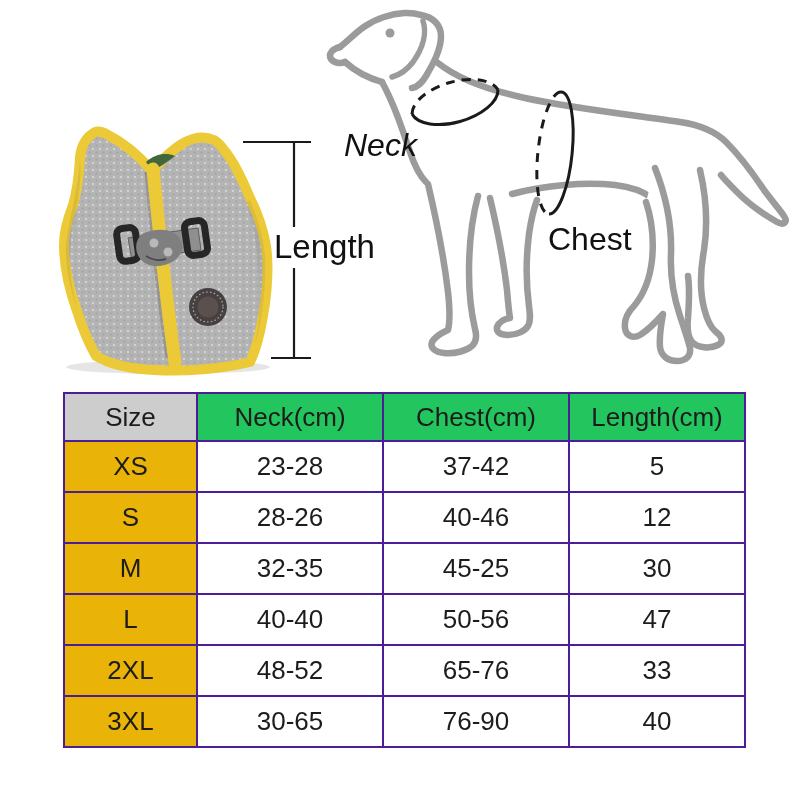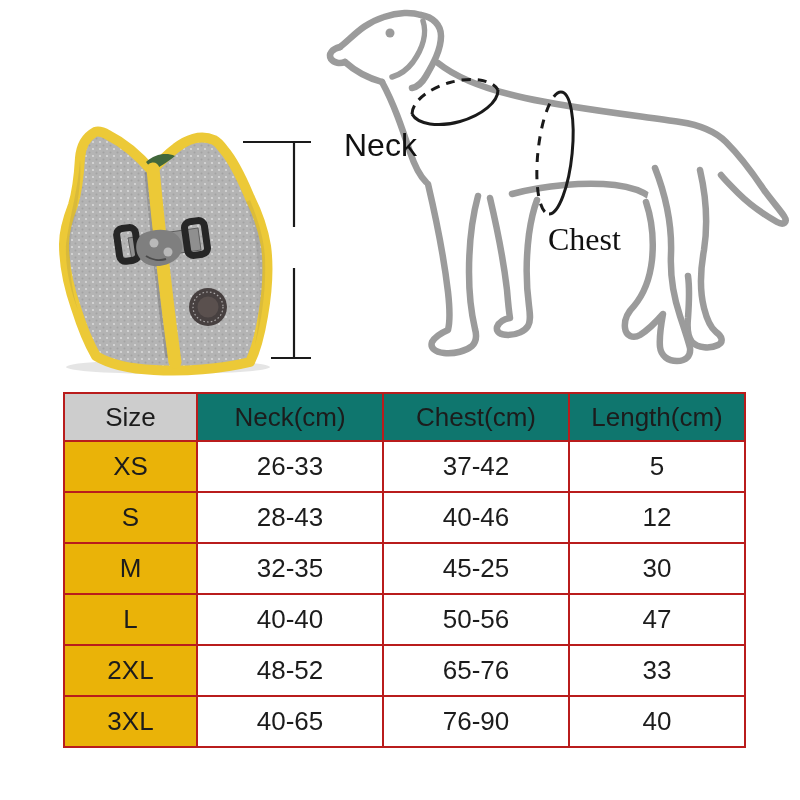--- a/index.html
+++ b/index.html
@@ -5,31 +5,31 @@
   html,body{margin:0;padding:0;background:#fff;}
   #canvas{
     position:relative;width:800px;height:800px;background:#ffffff;overflow:hidden;
     font-family:"Liberation Sans","DejaVu Sans",sans-serif;color:#1c1c1c;
   }
   #art{position:absolute;left:0;top:0;}
   .measure-label{
     position:absolute;font-size:32px;line-height:34px;color:#111;letter-spacing:0px;white-space:nowrap;
   }
   #length-label{left:274px;top:230px;font-size:33px;}
-  #neck-label{left:344px;top:128px;}
-  #chest-label{left:548px;top:222px;font-family:Liberation Serif, serif;}
+  #neck-label{left:344px;top:128px;font-style:italic;}
+  #chest-label{left:548px;top:222px;}
   table.size-chart{
     position:absolute;left:63px;top:392px;width:681px;table-layout:fixed;
     border-collapse:collapse;font-size:26px;color:#1c1c1c;
   }
   table.size-chart td{
-    border:2px solid #b91c1c;text-align:center;vertical-align:middle;
+    border:2px solid #4c1d95;text-align:center;vertical-align:middle;
     background:#ffffff;height:49px;padding:0;
   }
-  table.size-chart tr.header-row td{height:46px;background:#0f766e;}
+  table.size-chart tr.header-row td{height:46px;background:#22c55e;}
   table.size-chart td.size-col{background:#eab308;}
   table.size-chart tr.header-row td.size-col{background:#cdcdcd;}
 </style>
 </head>
 <body>
 
 <div id="canvas">
 
   <svg id="art" width="800" height="800" viewBox="0 0 800 800">
     <defs>
@@ -168,46 +168,47 @@
     <g stroke="#1a1a1a" stroke-width="3" fill="none">
       <path d="M 412,114 A 45 23 -16 0 0 498,90"></path>
       <path d="M 412,114 A 45 23 -16 0 1 498,90" stroke-dasharray="9 7"></path>
     </g>
     <g stroke="#1a1a1a" stroke-width="3" fill="none">
       <path d="M 561,92 A 17 61 6 0 1 549,214"></path>
       <path d="M 561,92 A 17 61 6 0 0 549,214" stroke-dasharray="9 8"></path>
     </g>
   </svg>
 
+  <div class="measure-label" id="length-label">Length</div>
   <div class="measure-label" id="neck-label">Neck</div>
   <div class="measure-label" id="chest-label">Chest</div>
 
   <table class="size-chart">
     <colgroup>
       <col style="width:133px">
         <col style="width:186px">
         <col style="width:186px">
         <col style="width:176px">
     </colgroup>
     <tbody>
       <tr class="header-row">
         <td class="size-col">Size</td>
         <td>Neck(cm)</td>
         <td>Chest(cm)</td>
         <td>Length(cm)</td>
       </tr>
       <tr>
         <td class="size-col">XS</td>
-        <td>26-33</td>
+        <td>23-28</td>
         <td>37-42</td>
         <td>5</td>
       </tr>
       <tr>
         <td class="size-col">S</td>
-        <td>28-43</td>
+        <td>28-26</td>
         <td>40-46</td>
         <td>12</td>
       </tr>
       <tr>
         <td class="size-col">M</td>
         <td>32-35</td>
         <td>45-25</td>
         <td>30</td>
       </tr>
       <tr>
@@ -217,20 +218,20 @@
         <td>47</td>
       </tr>
       <tr>
         <td class="size-col">2XL</td>
         <td>48-52</td>
         <td>65-76</td>
         <td>33</td>
       </tr>
       <tr>
         <td class="size-col">3XL</td>
-        <td>40-65</td>
+        <td>30-65</td>
         <td>76-90</td>
         <td>40</td>
       </tr>
     </tbody>
   </table>
 
 </div>
 
 </body></html>

